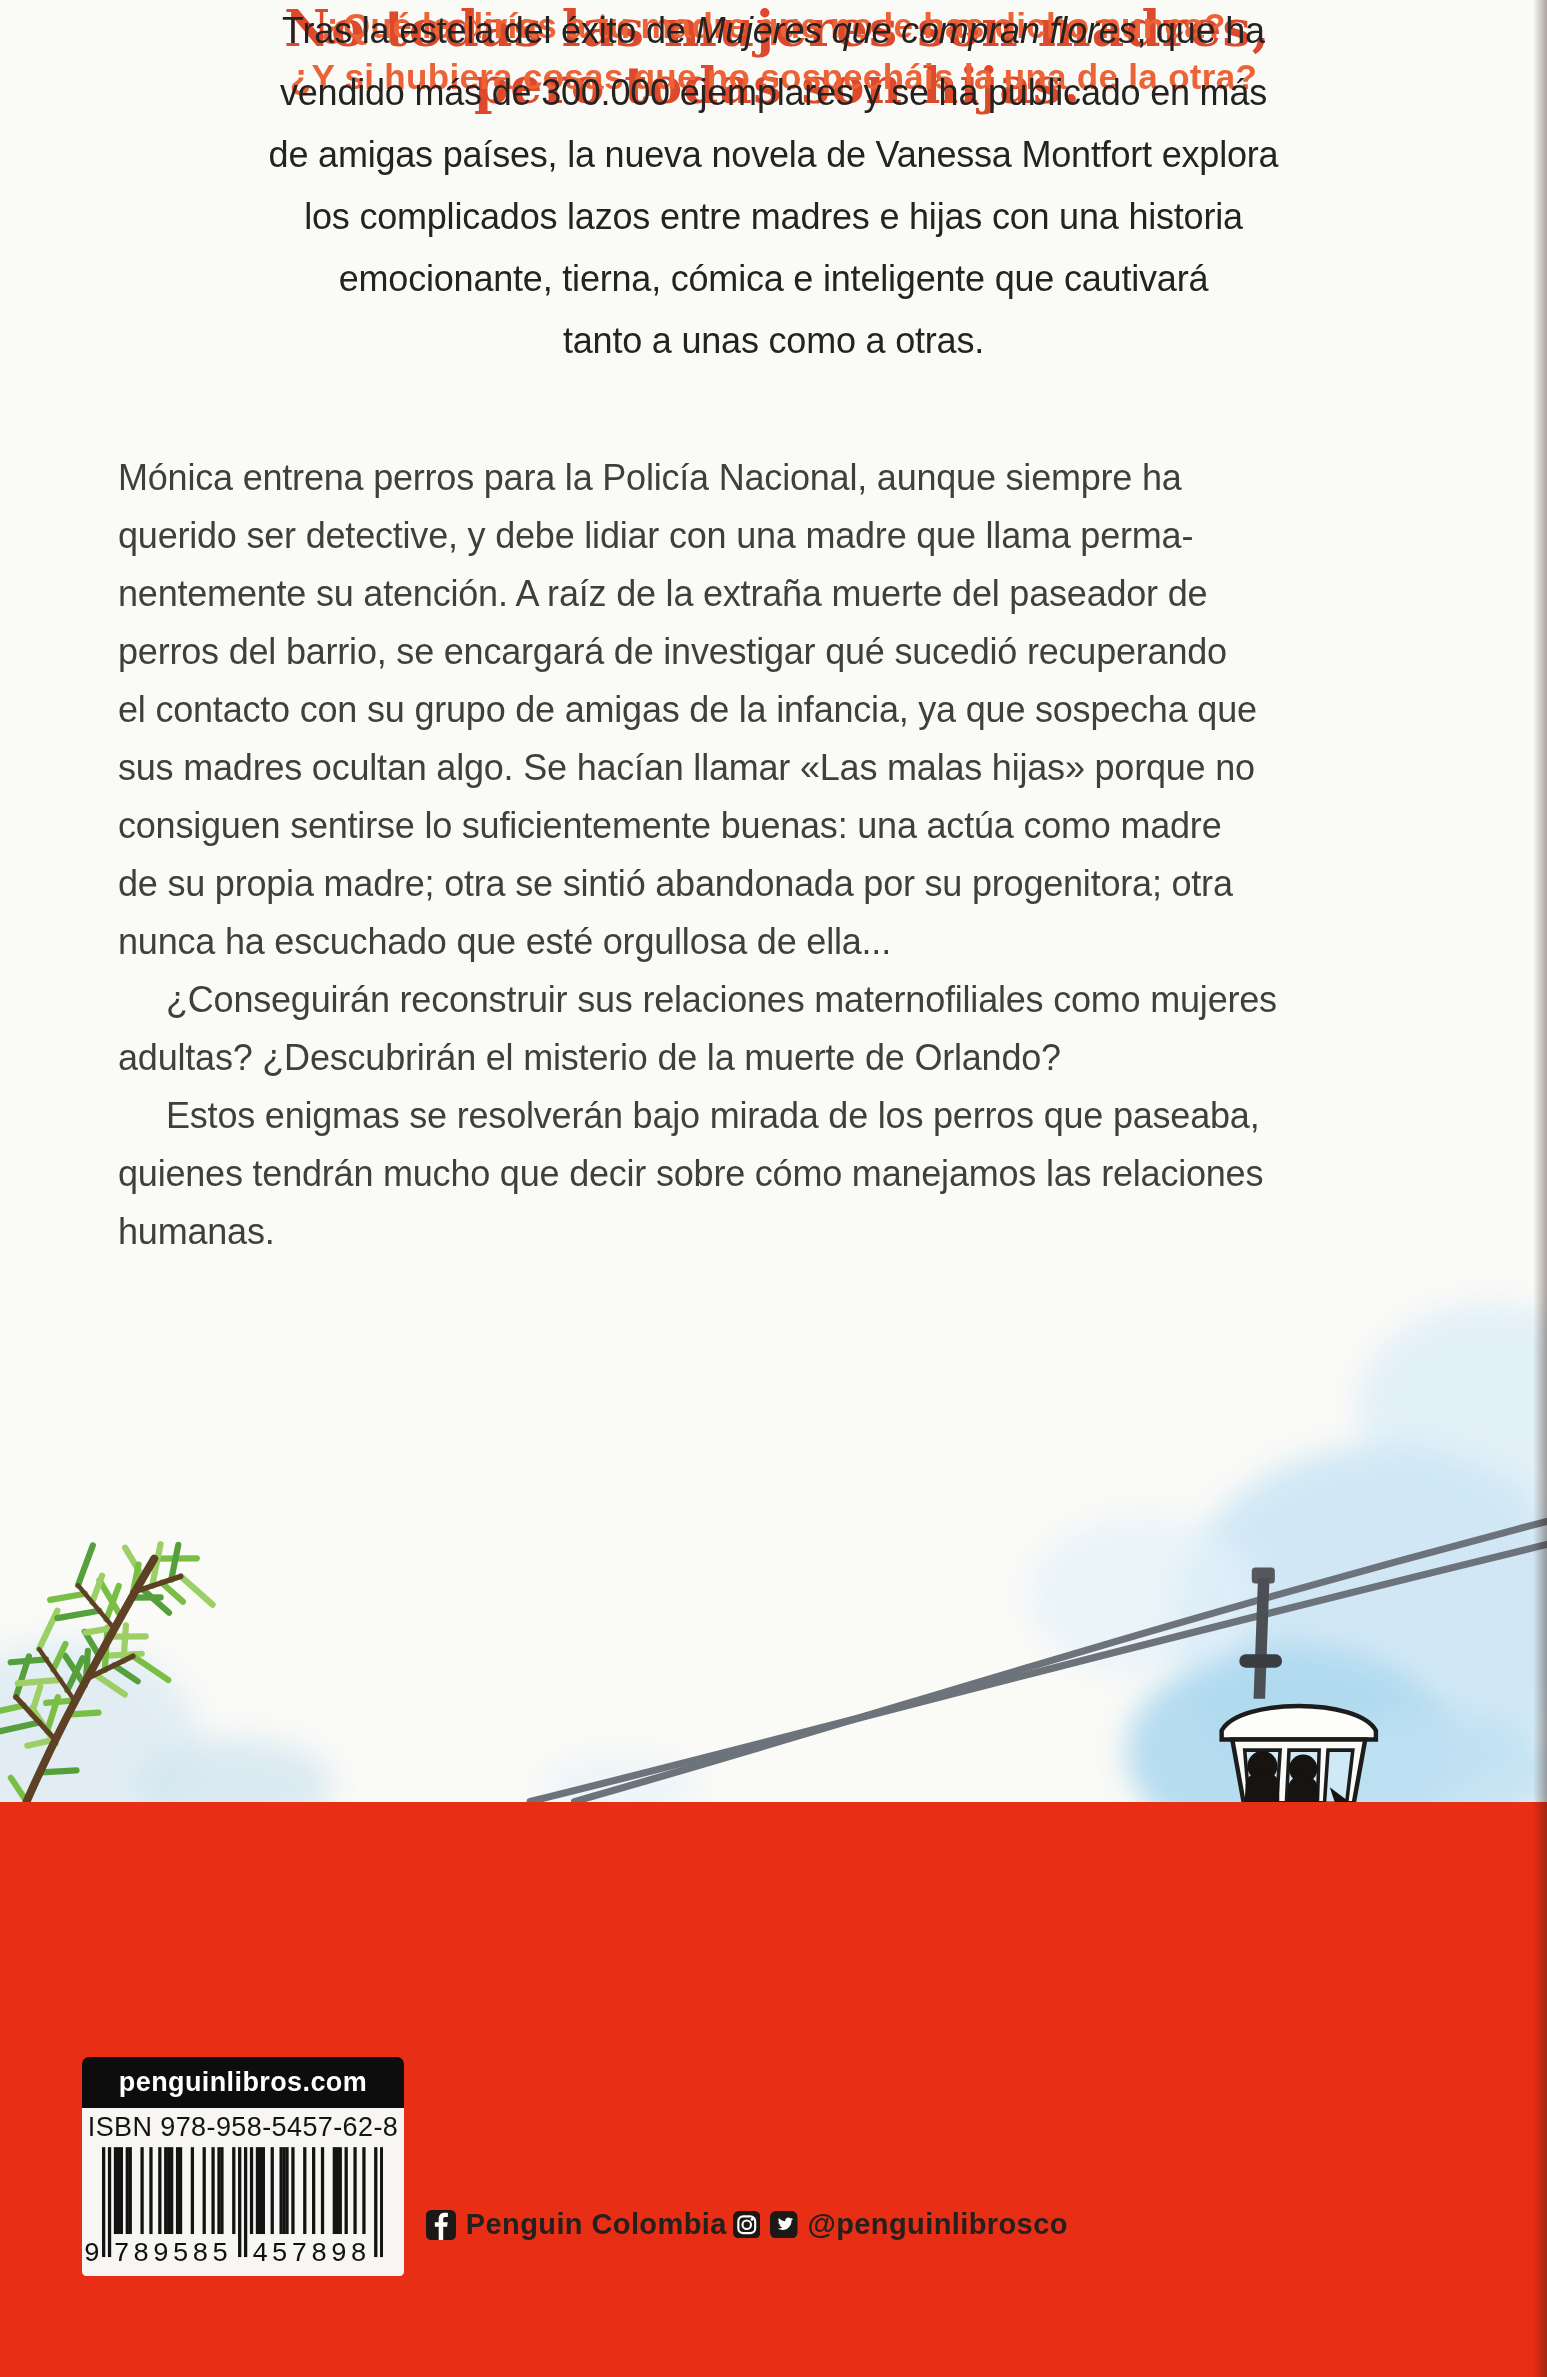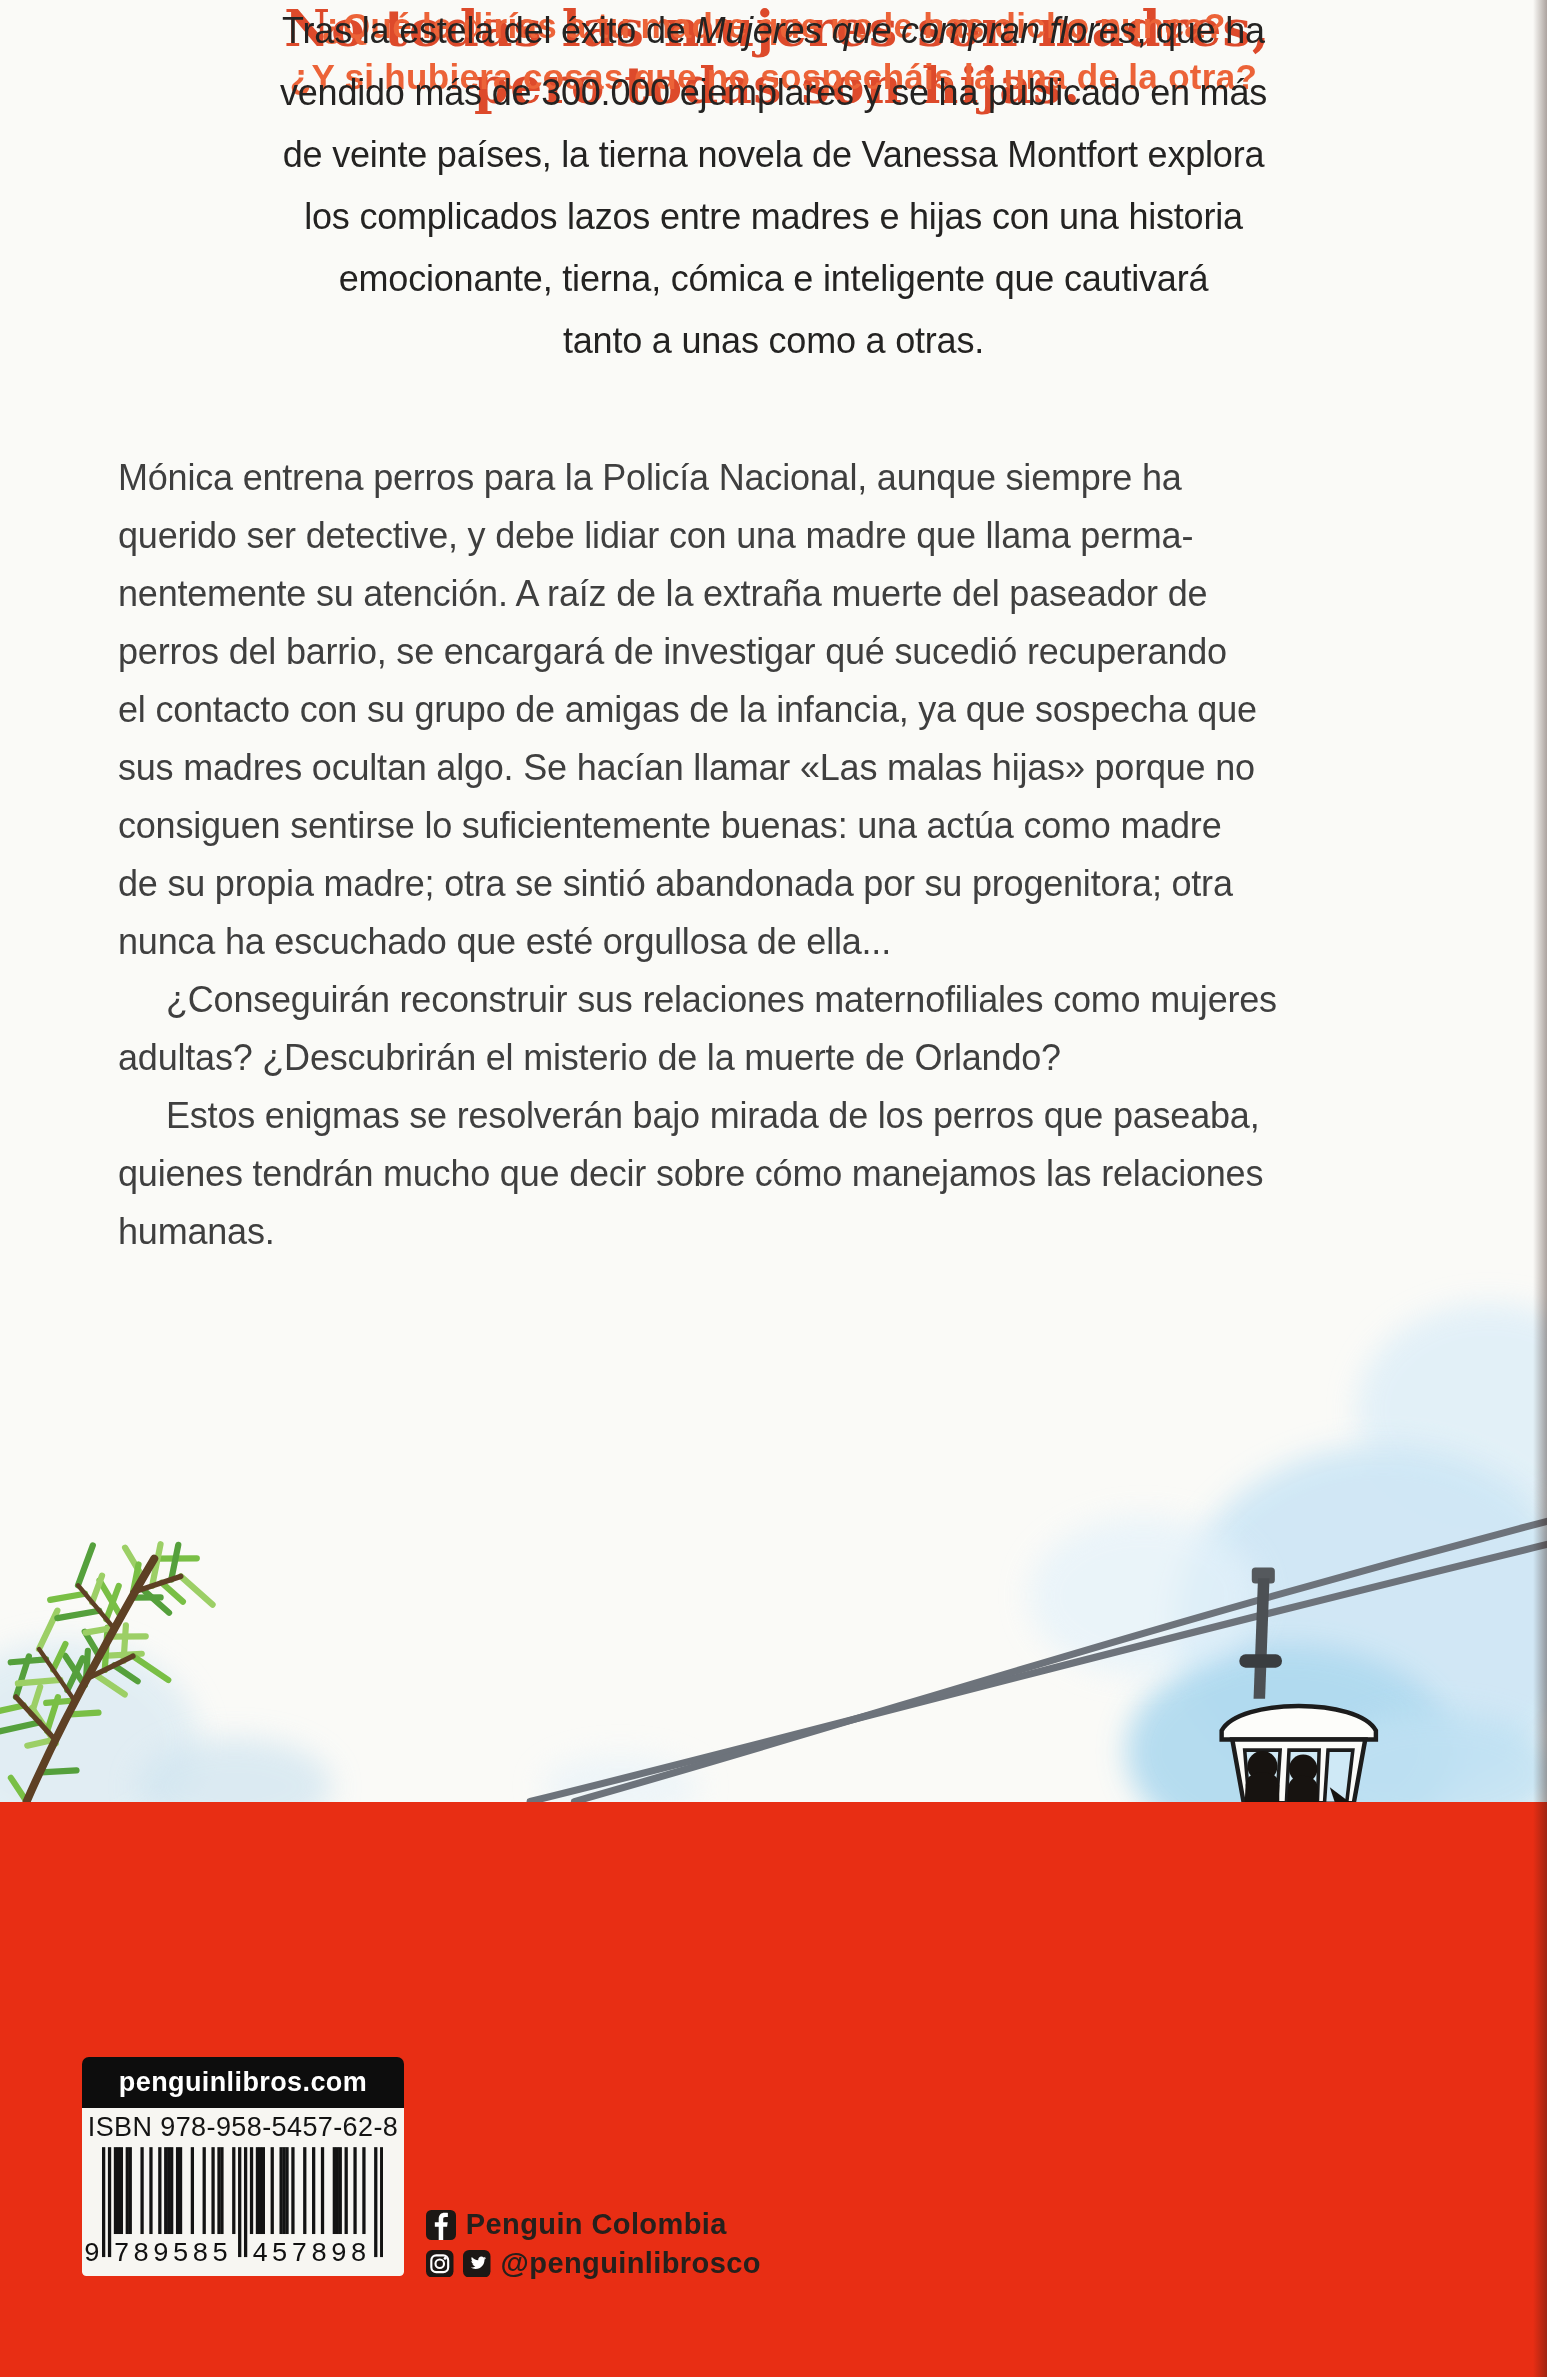--- a/index.html
+++ b/index.html
@@ -54,21 +54,21 @@
   }
   #barcode-svg{position:absolute;left:19.5px;top:39px;}
   .bc-digits span{
     position:absolute;top:131px;font-family:"Liberation Mono",monospace;
     font-size:27px;color:#111;
   }
   .bc-d-first{left:1.8px;}
   .bc-d-left{left:30px;width:121px;text-align:center;letter-spacing:3.5px;}
   .bc-d-right{left:168px;width:122px;text-align:center;letter-spacing:3.5px;}
 
-  .social{position:absolute;left:426px;top:406px;display:flex;flex-direction:column;gap:6.2px;}
+  .social{position:absolute;left:426px;top:406px;display:flex;flex-direction:row;gap:6.2px;}
   .social-row{display:flex;align-items:center;gap:9.8px;}
   .social-row .label{
     font-size:29px;font-weight:600;color:var(--social-ink,#26201c);letter-spacing:0.4px;
   }
   .sicon{display:block;}
 
   .edge-shadow{
     position:absolute;top:0;right:0;width:14px;height:100%;z-index:9;
     background:linear-gradient(to right, rgba(0,0,0,0), rgba(45,22,15,.38));
   }
@@ -197,21 +197,21 @@
         <div class="body-line">quienes tendrán mucho que decir sobre cómo manejamos las relaciones</div>
         <div class="body-line">humanas.</div>
       </div>
 
     <div class="promo">
       <div class="promo-line">
         <span>Tras la estela del éxito de </span><em>Mujeres que compran flores</em><span>, que ha</span>
       </div>
       <div>
           <div class="promo-line">vendido más de 300.000 ejemplares y se ha publicado en más</div>
-          <div class="promo-line">de veinte países, la tierna novela de Vanessa Montfort explora</div>
+          <div class="promo-line">de amigas países, la nueva novela de Vanessa Montfort explora</div>
           <div class="promo-line">los complicados lazos entre madres e hijas con una historia</div>
           <div class="promo-line">emocionante, tierna, cómica e inteligente que cautivará</div>
           <div class="promo-line">tanto a unas como a otras.</div>
         </div>
     </div>
   </div>
 
   <div class="red-band">
 
     <div class="barcode-box">

